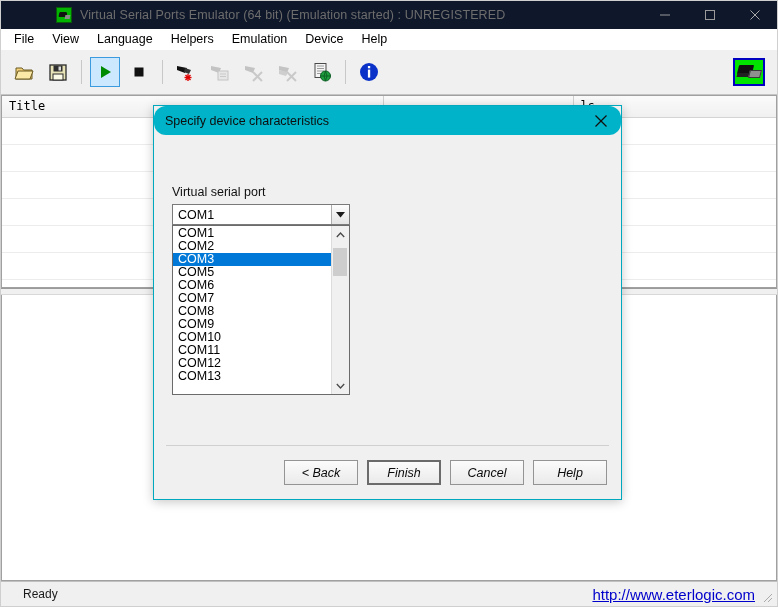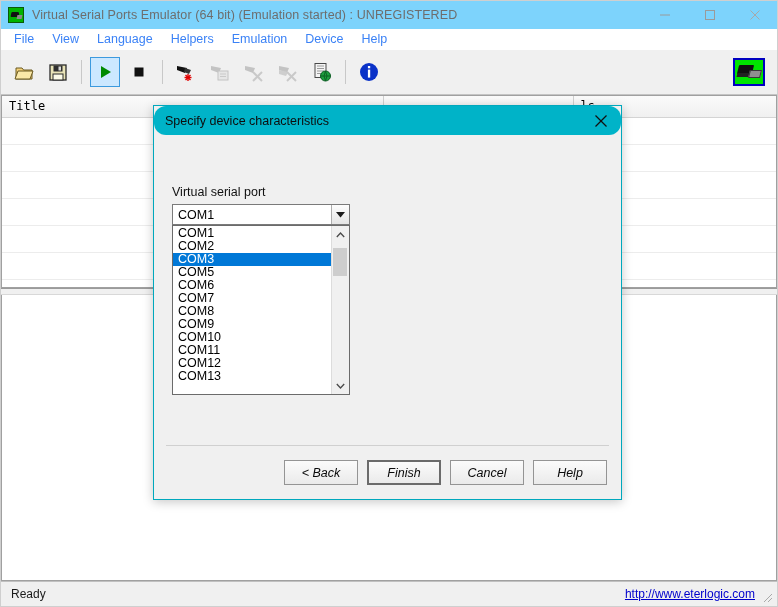--- a/index.html
+++ b/index.html
@@ -25,25 +25,26 @@
     background: #f0f0f0;
     border: 1px solid #cfcfcf;
     box-sizing: border-box;
     display: flex;
     flex-direction: column;
   }
 
   
   #title-bar {
     height: 28px;
-    background: #7dd3fc;
-    display: flex;
-    align-items: center;
-    flex: 0 0 auto;
-    position: relative;
+    background: #0f172a;
+    display: flex;
+    align-items: center;
+    flex: 0 0 auto;
+    position: relative;
+    padding-left: 48px;
   }
   #app-icon {
     width: 16px; height: 16px;
     margin-left: 7px; margin-right: 8px;
     background: #00b400;
     border: 1px solid #0a5a0a;
     box-sizing: border-box;
     position: relative;
     flex: 0 0 auto;
   }
@@ -92,21 +93,21 @@
     height: 21px;
     background: #ffffff;
     display: flex;
     align-items: center;
     padding-left: 4px;
     flex: 0 0 auto;
   }
   .menu-item {
     padding: 2px 9px 3px 9px;
     font-size: 12.5px;
-    color: #3b82f6;
+    color: #000000;
     white-space: nowrap;
   }
 
   
   #toolbar {
     height: 44px;
     background: #f0f0f0;
     border-bottom: 1px solid #c4c4c4;
     display: flex;
     align-items: center;
@@ -226,27 +227,27 @@
 
   
   #status-bar {
     height: 24px;
     background: #f0f0f0;
     border-top: 1px solid #c0c0c0;
     display: flex;
     align-items: center;
     flex: 0 0 auto;
     position: relative;
-    padding: 0 10px;
+    padding: 0 22px;
   }
   #status-text { font-size: 12px; color: #1a1a1a; }
   #status-link {
     position: absolute;
     right: 22px;
-    font-size: 12px;
+    font-size: 15px;
     color: #0000cc;
     text-decoration: underline;
     cursor: pointer;
   }
   #resize-grip {
     position: absolute;
     right: 3px; bottom: 2px;
     width: 14px; height: 14px;
   }
 

